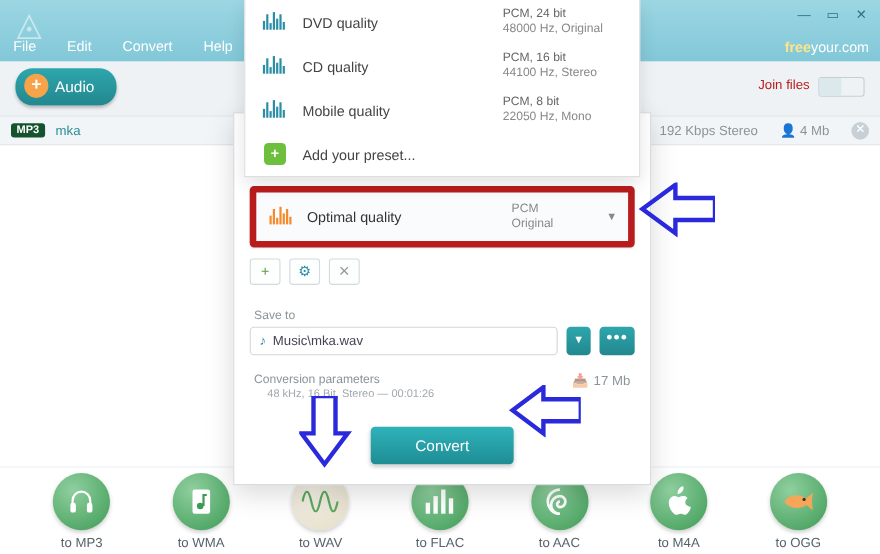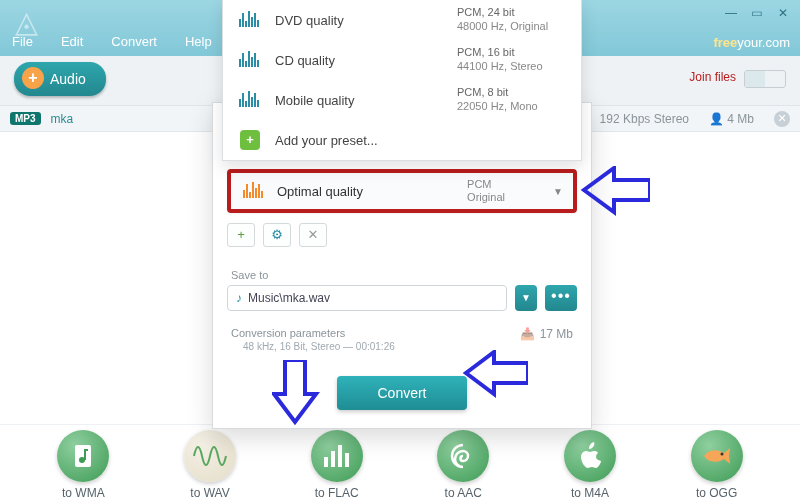--- a/index.html
+++ b/index.html
@@ -19,21 +19,21 @@
   .toolbar { height: 50px; background: #eef2f5; border-bottom: 1px solid #dfe5e9; position: relative; }
   .audio-btn { position: absolute; left: 14px; top: 6px; height: 34px; padding: 0 20px 0 36px; background: linear-gradient(#2ea6ad,#23878e); color: #fff; border-radius: 16px; font-size: 14px; line-height: 34px; box-shadow: 0 2px 3px rgba(0,0,0,.25); cursor: pointer; }
   .audio-btn::before { content: "+"; position: absolute; left: 8px; top: 5px; width: 22px; height: 22px; background: #f7a34a; color: #fff; border-radius: 50%; text-align: center; line-height: 22px; font-size: 16px; font-weight: bold; }
   .join { position: absolute; right: 14px; top: 14px; font-size: 12px; color: #b91c1c; display: flex; gap: 8px; align-items: flex-start; }
   .join-tog { width: 42px; height: 18px; border: 1px solid #c7ced3; border-radius: 3px; display: flex; }
   .join-tog span { flex: 1; }
   .join-tog span:first-child { background: #dbe9ed; }
 
   
   .filerow { height: 26px; background: #f2f5f7; border-bottom: 1px solid #e1e7eb; display: flex; align-items: center; padding: 0 10px; font-size: 12px; color: #5c6a72; }
-  .mp3badge { background: #0f766e; color: #fff; border-radius: 3px; padding: 1px 5px; font-size: 10px; margin-right: 10px; font-weight: bold; }
+  .mp3badge { background: #14532d; color: #fff; border-radius: 3px; padding: 1px 5px; font-size: 10px; margin-right: 10px; font-weight: bold; }
   .filename { flex: 1; color: #2b8c93; }
   .fileinfo { color: #8a949a; margin-right: 20px; }
   .filesize { color: #8a949a; margin-right: 20px; }
   .fileclose { width: 16px; height: 16px; background: #c6d0d6; color: #fff; border-radius: 50%; text-align: center; line-height: 15px; font-size: 11px; cursor: pointer; }
 
   
   .formats { position: absolute; left: 0; right: 0; bottom: 0; height: 80px; background: #fff; display: flex; justify-content: space-around; align-items: flex-end; padding: 4px 20px 4px; border-top: 1px solid #eef1f3; }
   .fmt { width: 72px; text-align: center; cursor: pointer; }
   .fmt .circ { width: 52px; height: 52px; margin: 0 auto 4px; background: radial-gradient(circle at 35% 30%, #8fcf9f, #3e9b55); border-radius: 50%; position: relative; box-shadow: 0 2px 4px rgba(0,0,0,.2); display:flex; align-items:center; justify-content:center; color:#fff; }
   .fmt .lbl { font-size: 12px; color: #56636b; }
@@ -42,21 +42,21 @@
   .panel-presets { position: absolute; left: 222px; top: 0; width: 360px; background: #fff; border: 1px solid #dcdfe2; border-top: none; box-shadow: 0 6px 16px rgba(0,0,0,.12); z-index: 30; }
   .preset { display: flex; align-items: center; height: 40px; padding: 0 14px; font-size: 13px; color: #444; cursor: pointer; }
   .preset .picon { width: 26px; height: 26px; margin-right: 12px; display:flex; align-items:center; justify-content:center; }
   .preset .pname { flex: 1; }
   .preset .pdesc { text-align: left; width: 110px; font-size: 11px; color: #888; line-height: 1.25; }
   .preset .pdesc .l1 { color: #666; }
   .addpreset .picon span { width: 20px; height: 20px; background: #6fbf3e; border-radius: 4px; color:#fff; text-align:center; line-height:20px; font-weight:bold; }
 
   .panel-main { position: absolute; left: 212px; top: 102px; width: 380px; background: #fff; border: 1px solid #d7dbde; box-shadow: 0 8px 24px rgba(0,0,0,.15); z-index: 20; padding: 0 0 18px; }
   .panel-main .closebtn { position: absolute; right: 6px; top: 6px; width: 20px; height: 20px; color: #76828a; text-align: center; line-height: 19px; cursor: pointer; font-size: 14px; }
-  .sel-row { margin: 66px 14px 0; border: 4px solid #b91c1c; border-radius: 4px; height: 44px; display: flex; align-items: center; padding: 0 10px; background: #fafbfc; box-shadow: 0 1px 2px rgba(0,0,0,.06); cursor:pointer; }
+  .sel-row { margin: 66px 14px 0; border: 6px solid #b91c1c; border-radius: 4px; height: 56px; display: flex; align-items: center; padding: 0 10px; background: #fafbfc; box-shadow: 0 1px 2px rgba(0,0,0,.06); cursor:pointer; }
   .sel-row .picon { width: 26px; height: 26px; margin-right: 10px; display:flex;align-items:center;justify-content:center; }
   .sel-row .pname { flex: 1; font-size: 13px; color: #333; }
   .sel-row .pdesc { width: 80px; font-size: 11px; color: #888; line-height:1.2; }
   .sel-row .caret { color: #888; font-size: 10px; margin-left: 6px; }
 
   .tool-row { display: flex; gap: 8px; margin: 10px 14px 0; }
   .tbtn { width: 28px; height: 24px; border: 1px solid #d4d9dc; border-radius: 3px; background: #fdfefe; text-align: center; line-height: 22px; font-size: 13px; cursor:pointer; color:#5a9c3f; }
   .tbtn.gear { color: #2a8ea6; }
   .tbtn.del  { color: #999; }
 
@@ -237,20 +237,30 @@
     <div class="sub">48 kHz, 16 Bit, Stereo — 00:01:26</div>
     <div class="outsize">17 Mb</div>
   </div>
 
   <button class="convert-btn">Convert</button>
 </div>
 
 <div class="formats">
   <div class="fmt">
     <div class="circ">
+      <svg width="30" height="30" viewBox="0 0 30 30">
+          <path d="M7 18v-4a8 8 0 0116 0v4" fill="none" stroke="#fff" stroke-width="2"></path>
+          <rect x="5" y="16" width="5" height="9" rx="2" fill="#fff"></rect>
+          <rect x="20" y="16" width="5" height="9" rx="2" fill="#fff"></rect>
+        </svg>
+    </div>
+    <div class="lbl">to MP3</div>
+  </div>
+  <div class="fmt">
+    <div class="circ">
       <svg width="28" height="28" viewBox="0 0 28 28">
           <rect x="6" y="3" width="16" height="22" rx="2" fill="#fff"></rect>
           <circle cx="13" cy="18" r="3" fill="#3e9b55"></circle>
           <path d="M16 18V8h3" stroke="#3e9b55" stroke-width="2" fill="none"></path>
         </svg>
     </div>
     <div class="lbl">to WMA</div>
   </div>
   <div class="fmt">
     <div class="circ" style="background:radial-gradient(circle at 35% 30%,#f4f0e6,#e4ddc8)">

